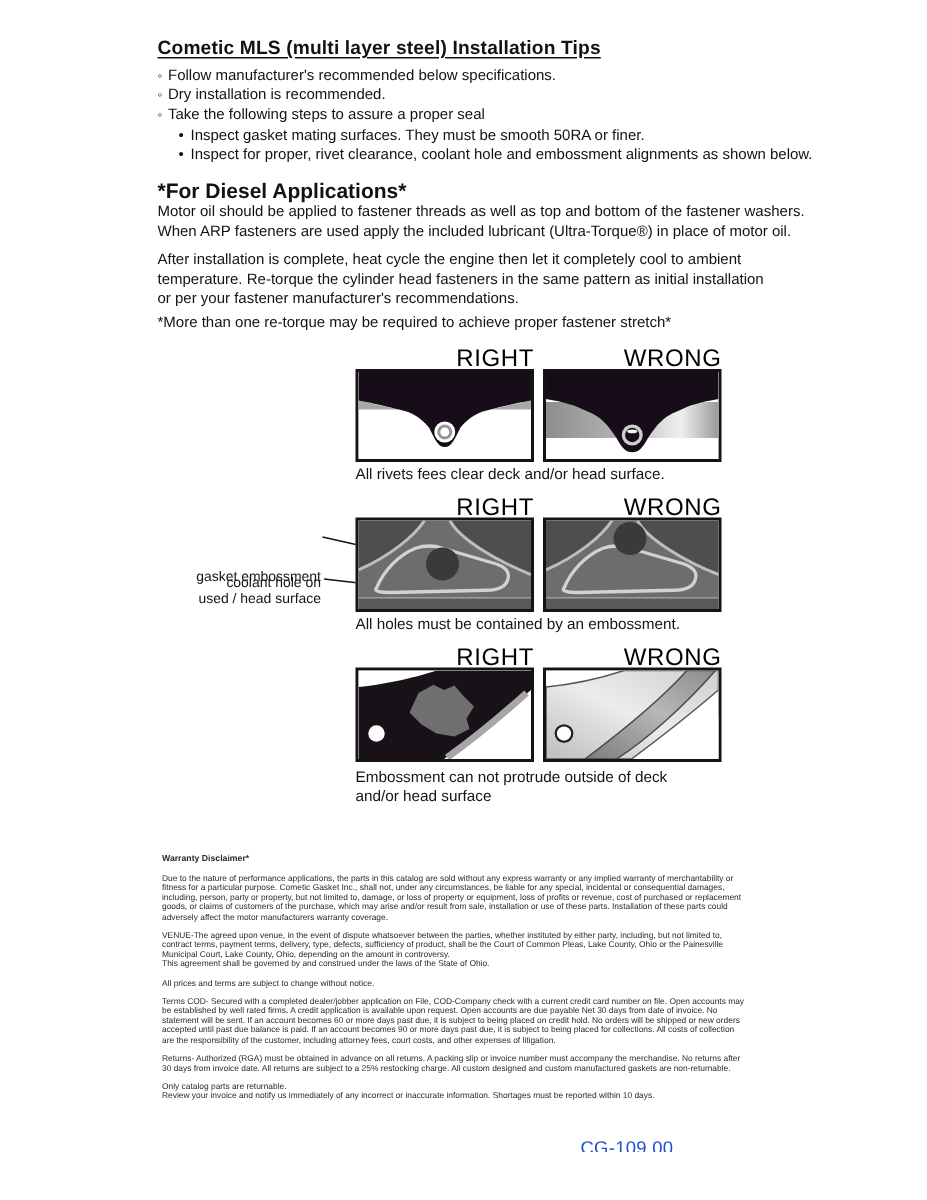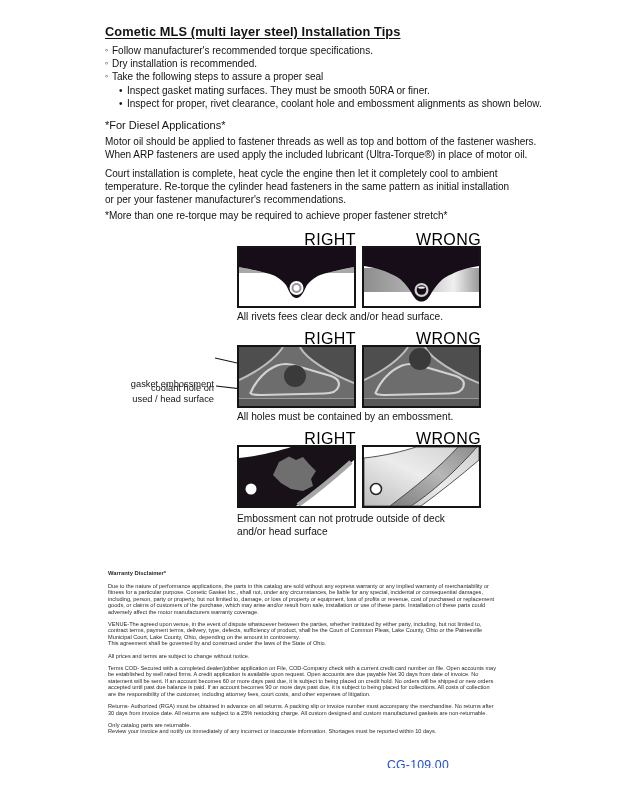--- a/index.html
+++ b/index.html
@@ -12,21 +12,21 @@
   
   .doc-title {
     font-size:12.8px; font-weight:bold; text-decoration:underline;
     text-underline-offset:2px; letter-spacing:.1px; white-space:nowrap;
   }
   .bullets { font-size:10px; line-height:13.2px; }
   .b-row { display:flex; }
   .b-marker { width:7px; font-size:9px; flex:0 0 auto; }
   .sb-row { display:flex; padding-left:14px; }
   .sb-marker { width:8px; font-size:10px; flex:0 0 auto; }
-  .section-heading { font-size:11px; font-weight:normal; }
+  .section-heading { font-size:14px; font-weight:bold; }
   .para { font-size:10px; line-height:13px; white-space:pre-line; width:450px; }
 
   
   .rw-label { width:119px; text-align:right; font-size:16px; letter-spacing:.4px; color:#000000; }
   .dbox { display:block; border:2px solid #141414; background:#fff; }
   .caption { font-size:10.2px; color:#141414; white-space:pre-line; line-height:12.5px; }
   .ptr-label { font-size:9.3px; line-height:10.8px; text-align:right; width:106px; color:#141414; }
 
   
   .fineprint { width:426px; font-size:5.6px; line-height:6.5px; color:#2a2a2a; }
@@ -38,21 +38,21 @@
 </head>
 <body>
 
 <div class="page">
 
   <div class="abs doc-title" style="left:105px; top:24px;">Cometic MLS (multi layer steel) Installation Tips</div>
 
   <div class="abs bullets" style="left:105px; top:44px; width:470px;">
     <div class="b-row">
       <span class="b-marker">◦</span>
-      <span>Follow manufacturer's recommended torque specifications.</span>
+      <span>Follow manufacturer's recommended below specifications.</span>
     </div>
     <div class="b-row">
       <span class="b-marker">◦</span>
       <span>Dry installation is recommended.</span>
     </div>
     <div class="b-row">
       <span class="b-marker">◦</span>
       <span>Take the following steps to assure a proper seal</span>
     </div>
     <div class="sb-row">
@@ -61,21 +61,21 @@
     </div>
     <div class="sb-row">
       <span class="sb-marker">•</span>
       <span>Inspect for proper, rivet clearance, coolant hole and embossment alignments as shown below.</span>
     </div>
   </div>
 
   <div class="abs section-heading" style="left:105px; top:119px;">*For Diesel Applications*</div>
   <div class="abs para" style="left:105px; top:135px;">Motor oil should be applied to fastener threads as well as top and bottom of the fastener washers.
 When ARP fasteners are used apply the included lubricant (Ultra-Torque®) in place of motor oil.</div>
-  <div class="abs para" style="left:105px; top:167px;">Court installation is complete, heat cycle the engine then let it completely cool to ambient
+  <div class="abs para" style="left:105px; top:167px;">After installation is complete, heat cycle the engine then let it completely cool to ambient
 temperature. Re-torque the cylinder head fasteners in the same pattern as initial installation
 or per your fastener manufacturer's recommendations.</div>
   <div class="abs para" style="left:105px; top:209px;">*More than one re-torque may be required to achieve proper fastener stretch*</div>
 
   <div class="abs rw-label" style="left:237px; top:231px;">RIGHT</div>
   <div class="abs rw-label" style="left:362px; top:231px;">WRONG</div>
 
   <svg class="abs dbox" style="left:237px; top:246px;" width="115" height="58" viewBox="0 0 115 58">
     <rect width="115" height="58" fill="#ffffff"></rect>
     <polygon points="0,19 27,25 0,25" fill="#a8a8a8"></polygon>

